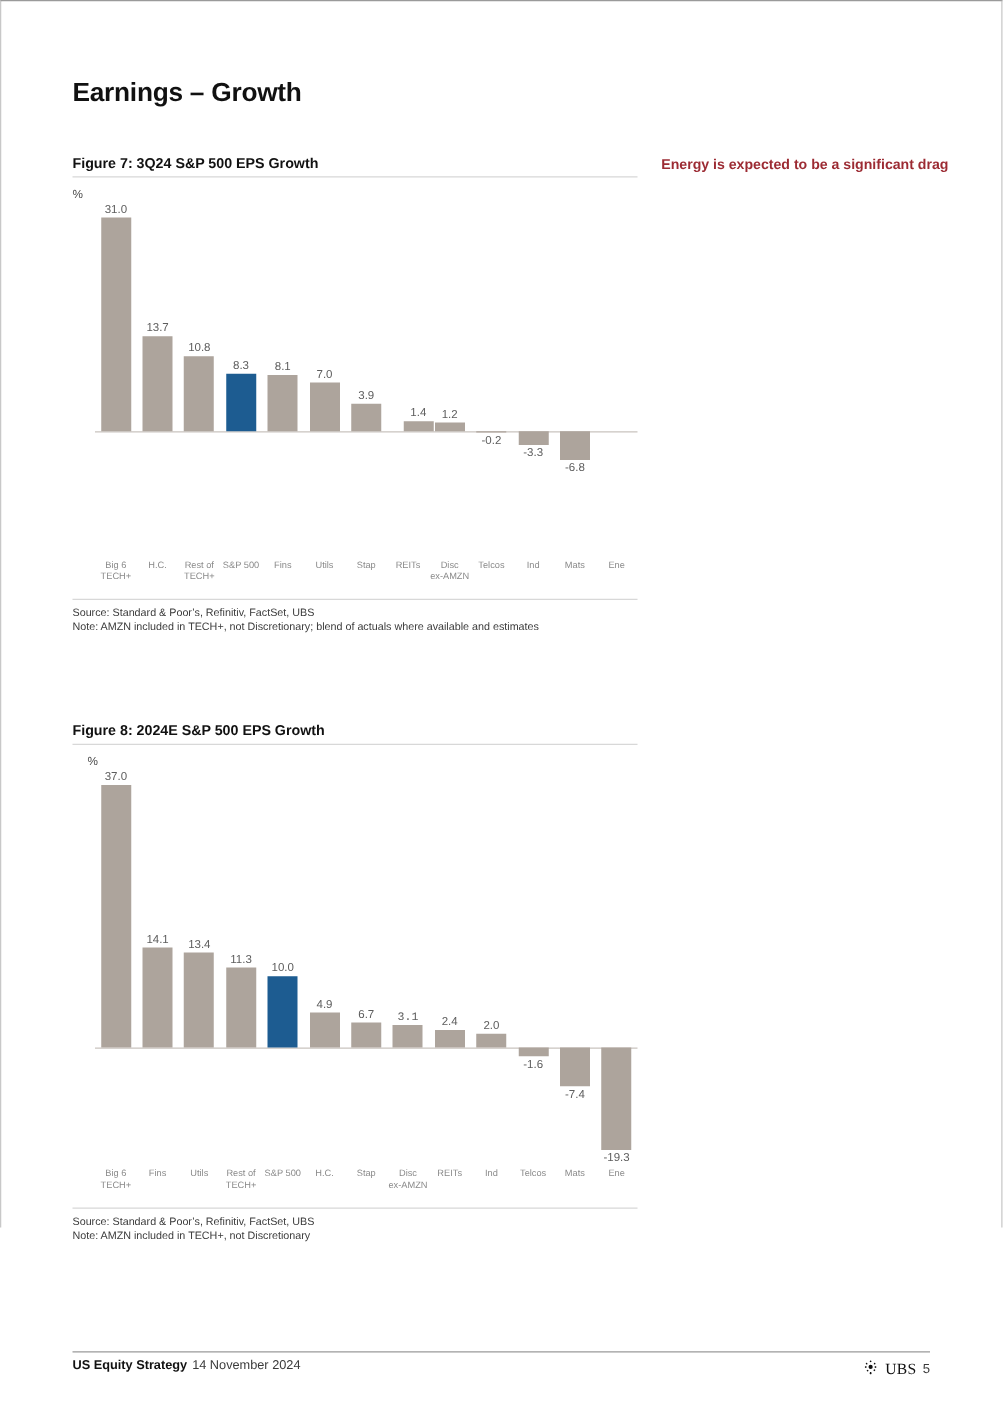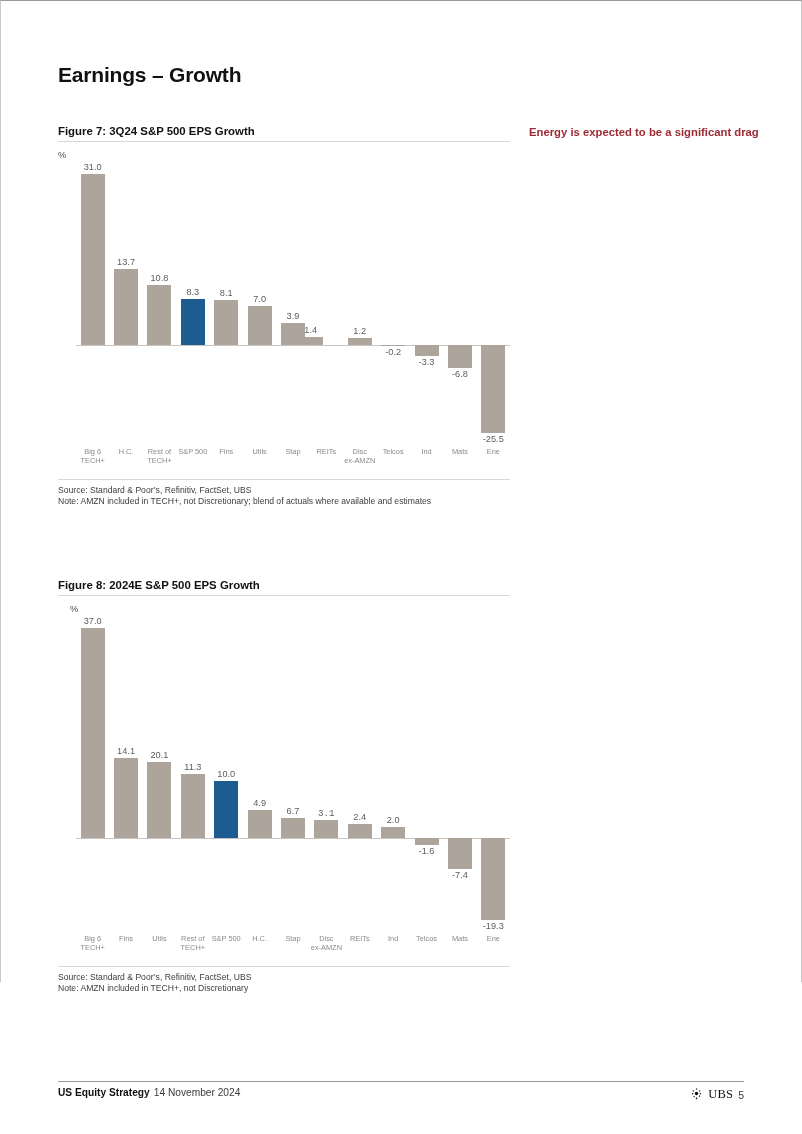--- a/index.html
+++ b/index.html
@@ -215,43 +215,39 @@
             <div class="bar-label" style="top: 126.319px;">8.1</div>
           </div>
           <div class="bar-col" style="left: 184.923px; width: 33.3846px;">
             <div class="bar" style="top: 144.387px; height: 38.6129px;"></div>
             <div class="bar-label" style="top: 132.387px;">7.0</div>
           </div>
           <div class="bar-col" style="left: 218.308px; width: 33.3846px;">
             <div class="bar" style="top: 161.487px; height: 21.5129px;"></div>
             <div class="bar-label" style="top: 149.487px;">3.9</div>
           </div>
-          <div class="bar-col" style="left: 236px; width: 33.3846px;">
+          <div class="bar-col" style="left: 260px; width: 33.3846px;">
             <div class="bar" style="top: 175.277px; height: 7.72258px;"></div>
             <div class="bar-label" style="top: 163.277px;">1.4</div>
           </div>
           <div class="bar-col" style="left: 285.077px; width: 33.3846px;">
             <div class="bar" style="top: 176.381px; height: 6.61935px;"></div>
             <div class="bar-label" style="top: 164.381px;">1.2</div>
           </div>
           <div class="bar-col" style="left: 318.462px; width: 33.3846px;">
             <div class="bar" style="top: 183px; height: 1px;"></div>
             <div class="bar-label" style="top: 185px;">-0.2</div>
           </div>
           <div class="bar-col" style="left: 351.846px; width: 33.3846px;">
             <div class="bar" style="top: 183px; height: 11.3882px;"></div>
             <div class="bar-label" style="top: 195.388px;">-3.3</div>
           </div>
           <div class="bar-col" style="left: 385.231px; width: 33.3846px;">
             <div class="bar" style="top: 183px; height: 23.4667px;"></div>
             <div class="bar-label" style="top: 207.467px;">-6.8</div>
-          </div>
-          <div class="bar-col" style="left: 418.615px; width: 33.3846px;">
-            <div class="bar" style="top: 183px; height: 88px;"></div>
-            <div class="bar-label" style="top: 272px;">-25.5</div>
           </div>
         </div>
       <div class="cat-labels" id="cats-figure-7">
           <div class="cat" style="left: 18px; width: 33.3846px;">
             <div>Big 6</div>
             <div>TECH+</div>
           </div>
           <div class="cat" style="left: 51.3846px; width: 33.3846px;">
             <div>H.C.</div>
           </div>
@@ -308,21 +304,21 @@
           <div class="bar-col" style="left: 18px; width: 33.3846px;">
             <div class="bar" style="top: 12px; height: 210px;"></div>
             <div class="bar-label" style="top: 0px;">37.0</div>
           </div>
           <div class="bar-col" style="left: 51.3846px; width: 33.3846px;">
             <div class="bar" style="top: 141.973px; height: 80.027px;"></div>
             <div class="bar-label" style="top: 129.973px;">14.1</div>
           </div>
           <div class="bar-col" style="left: 84.7692px; width: 33.3846px;">
             <div class="bar" style="top: 145.946px; height: 76.0541px;"></div>
-            <div class="bar-label" style="top: 133.946px;">20.1</div>
+            <div class="bar-label" style="top: 133.946px;">13.4</div>
           </div>
           <div class="bar-col" style="left: 118.154px; width: 33.3846px;">
             <div class="bar" style="top: 157.865px; height: 64.1351px;"></div>
             <div class="bar-label" style="top: 145.865px;">11.3</div>
           </div>
           <div class="bar-col" style="left: 151.538px; width: 33.3846px;">
             <div class="bar highlight" style="top: 165.243px; height: 56.7568px;"></div>
             <div class="bar-label" style="top: 153.243px;">10.0</div>
           </div>
           <div class="bar-col" style="left: 184.923px; width: 33.3846px;">

